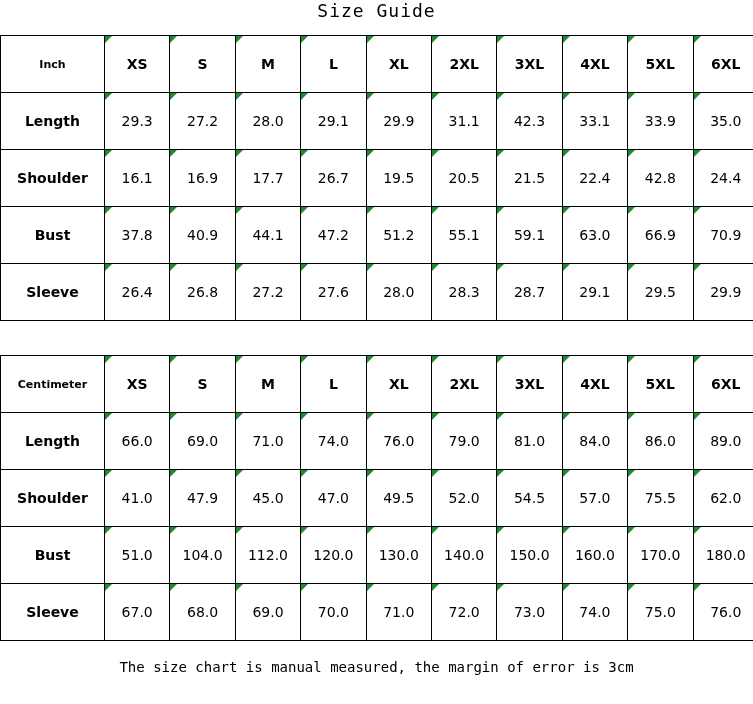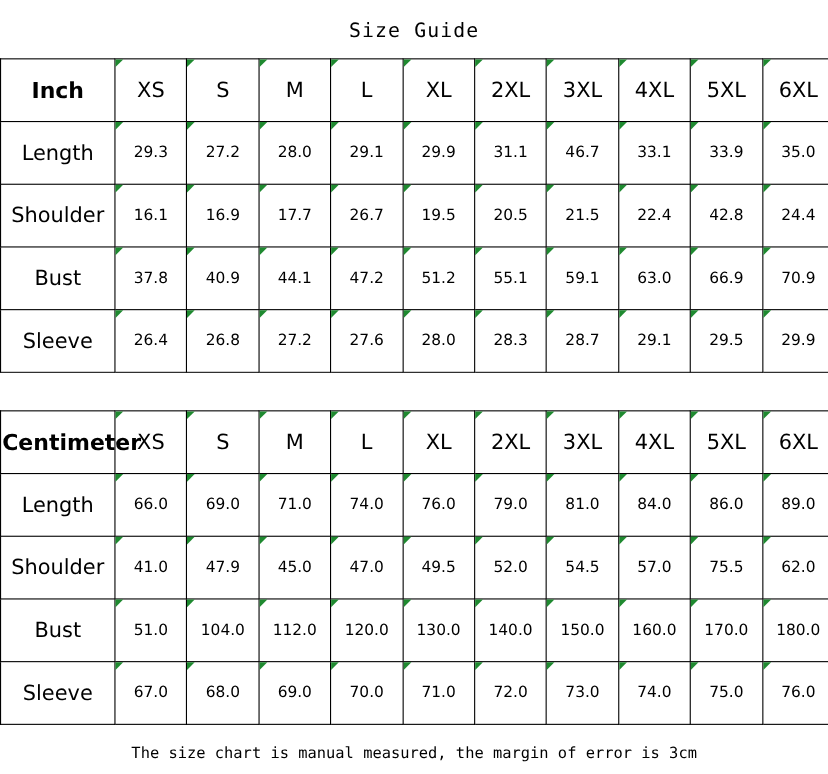--- a/index.html
+++ b/index.html
@@ -19,47 +19,46 @@
     width: 753px;
     height: 704px;
     box-sizing: border-box;
   }
   .title {
     text-align: center;
     font-family: "DejaVu Sans Mono", monospace;
     font-size: 18px;
     letter-spacing: 1px;
     color: #000;
-    padding-top: 18px;
     padding-bottom: 14px;
   }
   table.size-table {
     border-collapse: collapse;
     width: 753px;
     table-layout: fixed;
     background: #fff;
   }
   table.size-table td {
     border: 1px solid #000;
     height: 54px;
     text-align: center;
     vertical-align: middle;
     font-family: "DejaVu Sans", sans-serif;
     font-size: 14px;
     position: relative;
   }
   table.size-table td.head-cell,
   table.size-table td.row-head {
-    font-weight: normal;
-    font-size: 19px;
+    font-weight: bold;
+    font-size: 14px;
     text-align: center;
   }
   table.size-table td.corner {
     font-weight: bold;
-    font-size: 20px;
+    font-size: 11px;
   }
   table.size-table td.value {
     font-weight: normal;
     font-size: 14px;
   }
   
   table.size-table col.c0 { width: 104px; }
   table.size-table col.cn { width: 65.4px; }
 
   
@@ -122,21 +121,21 @@
         <td class="head-cell mark">6XL</td>
       </tr>
       <tr>
         <td class="row-head">Length</td>
         <td class="value mark">29.3</td>
         <td class="value mark">27.2</td>
         <td class="value mark">28.0</td>
         <td class="value mark">29.1</td>
         <td class="value mark">29.9</td>
         <td class="value mark">31.1</td>
-        <td class="value mark">46.7</td>
+        <td class="value mark">42.3</td>
         <td class="value mark">33.1</td>
         <td class="value mark">33.9</td>
         <td class="value mark">35.0</td>
       </tr>
       <tr>
         <td class="row-head">Shoulder</td>
         <td class="value mark">16.1</td>
         <td class="value mark">16.9</td>
         <td class="value mark">17.7</td>
         <td class="value mark">26.7</td>

